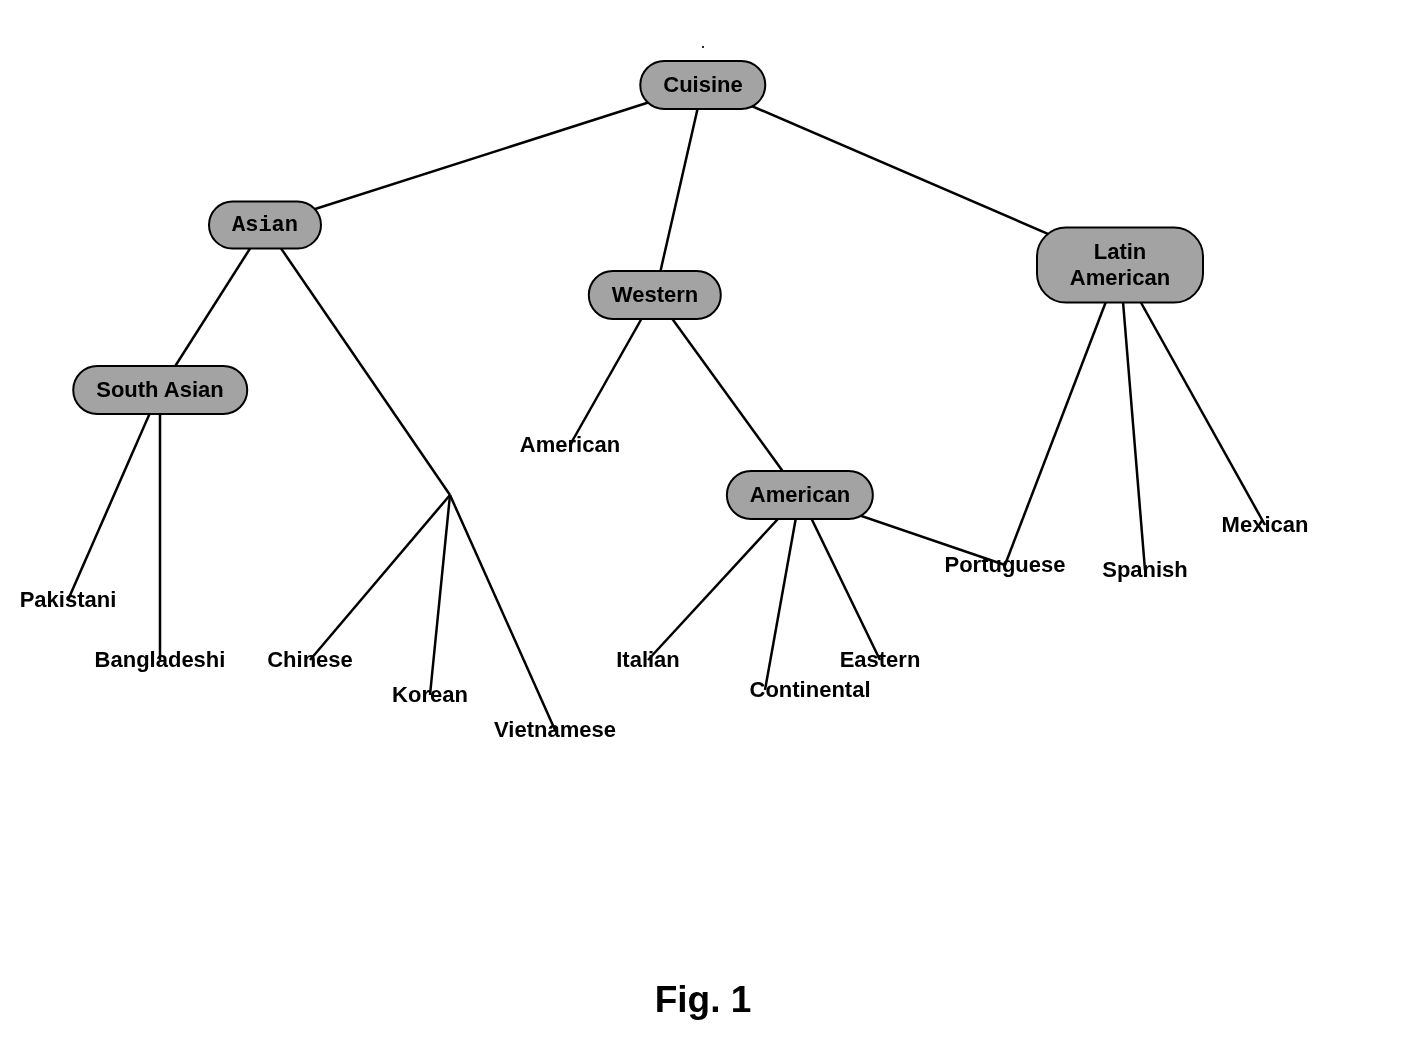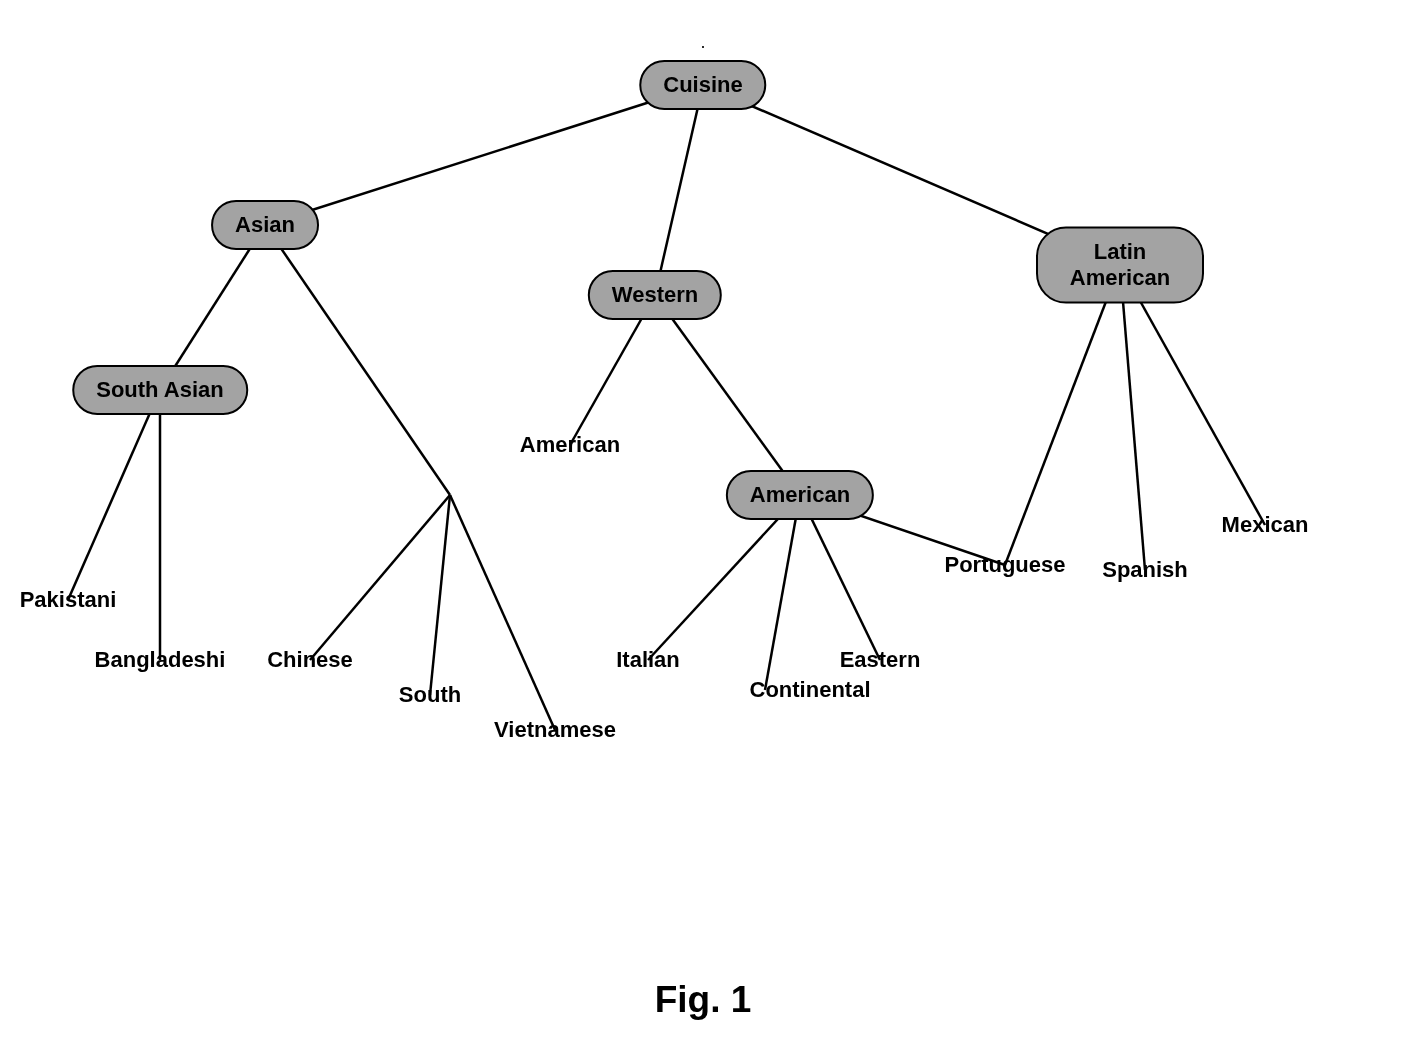--- a/index.html
+++ b/index.html
@@ -78,33 +78,33 @@
       <line x1="800" y1="495" x2="648" y2="660" stroke="#000" stroke-width="2.5"></line>
       <line x1="800" y1="495" x2="765" y2="690" stroke="#000" stroke-width="2.5"></line>
       <line x1="800" y1="495" x2="880" y2="660" stroke="#000" stroke-width="2.5"></line>
       <line x1="800" y1="495" x2="1005" y2="565" stroke="#000" stroke-width="2.5"></line>
       <line x1="1120" y1="265" x2="1005" y2="565" stroke="#000" stroke-width="2.5"></line>
       <line x1="1120" y1="265" x2="1145" y2="570" stroke="#000" stroke-width="2.5"></line>
       <line x1="1120" y1="265" x2="1265" y2="525" stroke="#000" stroke-width="2.5"></line>
       <text x="703" y="52" text-anchor="middle" font-size="18" fill="#000">·</text>
     </svg>
 <div class="node-label" style="left: 703px; top: 85px;">Cuisine</div>
-    <div class="node-label" style="left: 265px; top: 225px;">Asian</div>
+    <div class="node-label" style="left: 265px; top: 225px; font-family: Liberation Mono, monospace;">Asian</div>
     <div class="node-label" style="left: 655px; top: 295px;">Western</div>
     <div class="node-label multiline" style="left: 1120px; top: 265px;">
       <div>Latin</div>
       <div>American</div>
     </div>
     <div class="node-label" style="left: 160px; top: 390px;">South Asian</div>
     <div class="leaf-label" style="left: 570px; top: 445px;">American</div>
     <div class="node-label" style="left: 800px; top: 495px;">American</div>
     <div class="leaf-label" style="left: 68px; top: 600px;">Pakistani</div>
     <div class="leaf-label" style="left: 160px; top: 660px;">Bangladeshi</div>
     <div class="leaf-label" style="left: 310px; top: 660px;">Chinese</div>
-    <div class="leaf-label" style="left: 430px; top: 695px;">South</div>
+    <div class="leaf-label" style="left: 430px; top: 695px;">Korean</div>
     <div class="leaf-label" style="left: 555px; top: 730px;">Vietnamese</div>
     <div class="leaf-label" style="left: 648px; top: 660px;">Italian</div>
     <div class="leaf-label" style="left: 765px; top: 690px; margin-left: 45px;">Continental</div>
     <div class="leaf-label" style="left: 880px; top: 660px;">Eastern</div>
     <div class="leaf-label" style="left: 1005px; top: 565px;">Portuguese</div>
     <div class="leaf-label" style="left: 1145px; top: 570px;">Spanish</div>
     <div class="leaf-label" style="left: 1265px; top: 525px;">Mexican</div>
   </div>
 
 <div class="fig-caption">Fig. 1</div>

